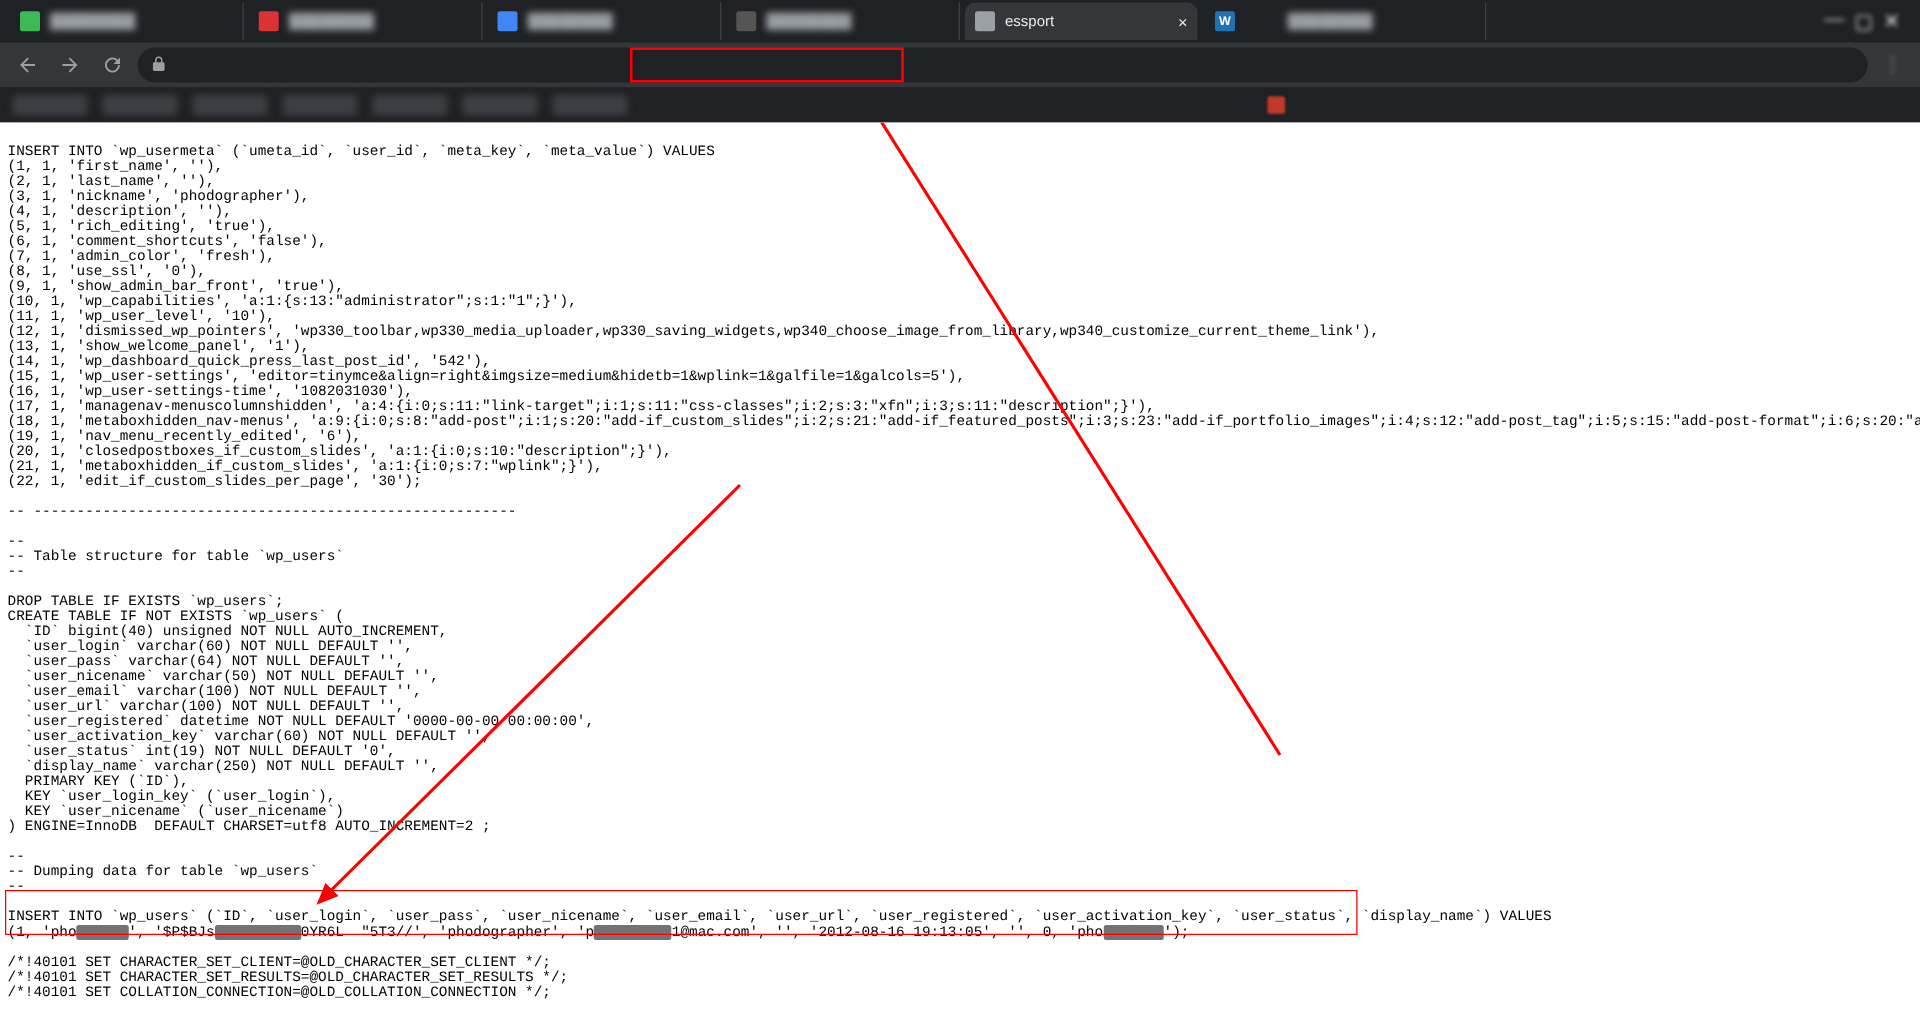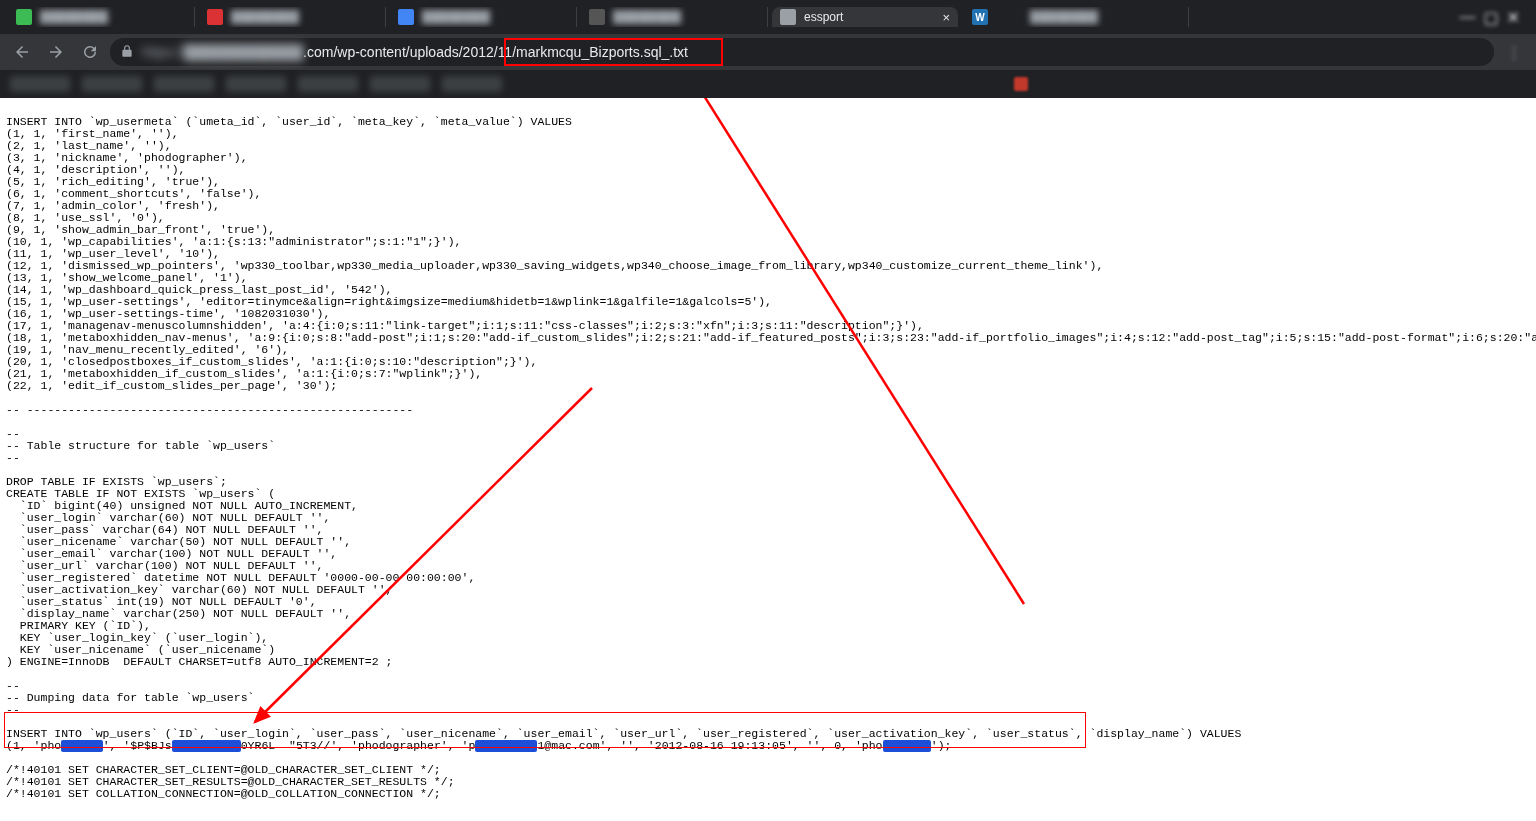--- a/index.html
+++ b/index.html
@@ -18,21 +18,21 @@
   }
   .tab-strip {
     display: flex;
     align-items: center;
     height: 34px;
     padding: 0 8px;
     gap: 4px;
   }
   .tab {
     flex: 0 0 170px;
-    height: 20px;
+    height: 30px;
     display: flex;
     align-items: center;
     padding: 0 8px;
     font-size: 12px;
     color: #9aa0a6;
     border-right: 1px solid #3c4043;
     position: relative;
     overflow: hidden;
   }
   .tab.active {
@@ -164,21 +164,21 @@
     left: 0;
     pointer-events: none;
   }
   .highlight-box {
     position: absolute;
     border: 1px solid #ff0000;
     pointer-events: none;
   }
   .redact {
     display:inline-block;
-    background:#1d4ed8;
+    background:#737373;
     color:transparent;
     border-radius:2px;
     vertical-align:middle;
   }
   .win-controls {
     display:flex;
     gap:8px;
     margin-left:auto;
     padding-right:8px;
     color:#e8eaed;
@@ -238,23 +238,20 @@
     <div class="nav-btn">
       <svg viewBox="0 0 24 24" fill="currentColor">
           <path d="M17.65 6.35A8 8 0 1 0 20 12h-2a6 6 0 1 1-1.76-4.24L13 11h7V4l-2.35 2.35z"></path>
         </svg>
     </div>
     <div class="address-bar">
       <span class="lock-icon">
         <svg width="14" height="14" viewBox="0 0 24 24" fill="currentColor">
             <path d="M12 2a5 5 0 0 0-5 5v3H6a2 2 0 0 0-2 2v8a2 2 0 0 0 2 2h12a2 2 0 0 0 2-2v-8a2 2 0 0 0-2-2h-1V7a5 5 0 0 0-5-5zm-3 5a3 3 0 1 1 6 0v3H9V7z"></path>
           </svg>
-      </span>
-      <span class="url-text">
-        <span class="url-prefix-blur">https://████████████</span><span class="url-file">.com/wp-content/uploads/2012/11/markmcqu_Bizports.sql_.txt</span>
       </span>
       <div class="url-highlight-box" style="left:394px;width:215px;top:0px"></div>
     </div>
     <div class="nav-btn" style="filter:blur(2px)">⋮</div>
   </div>
 
   <div class="bookmarks-bar">
     <div class="bookmark"></div>
     <div class="bookmark"></div>
     <div class="bookmark"></div>

